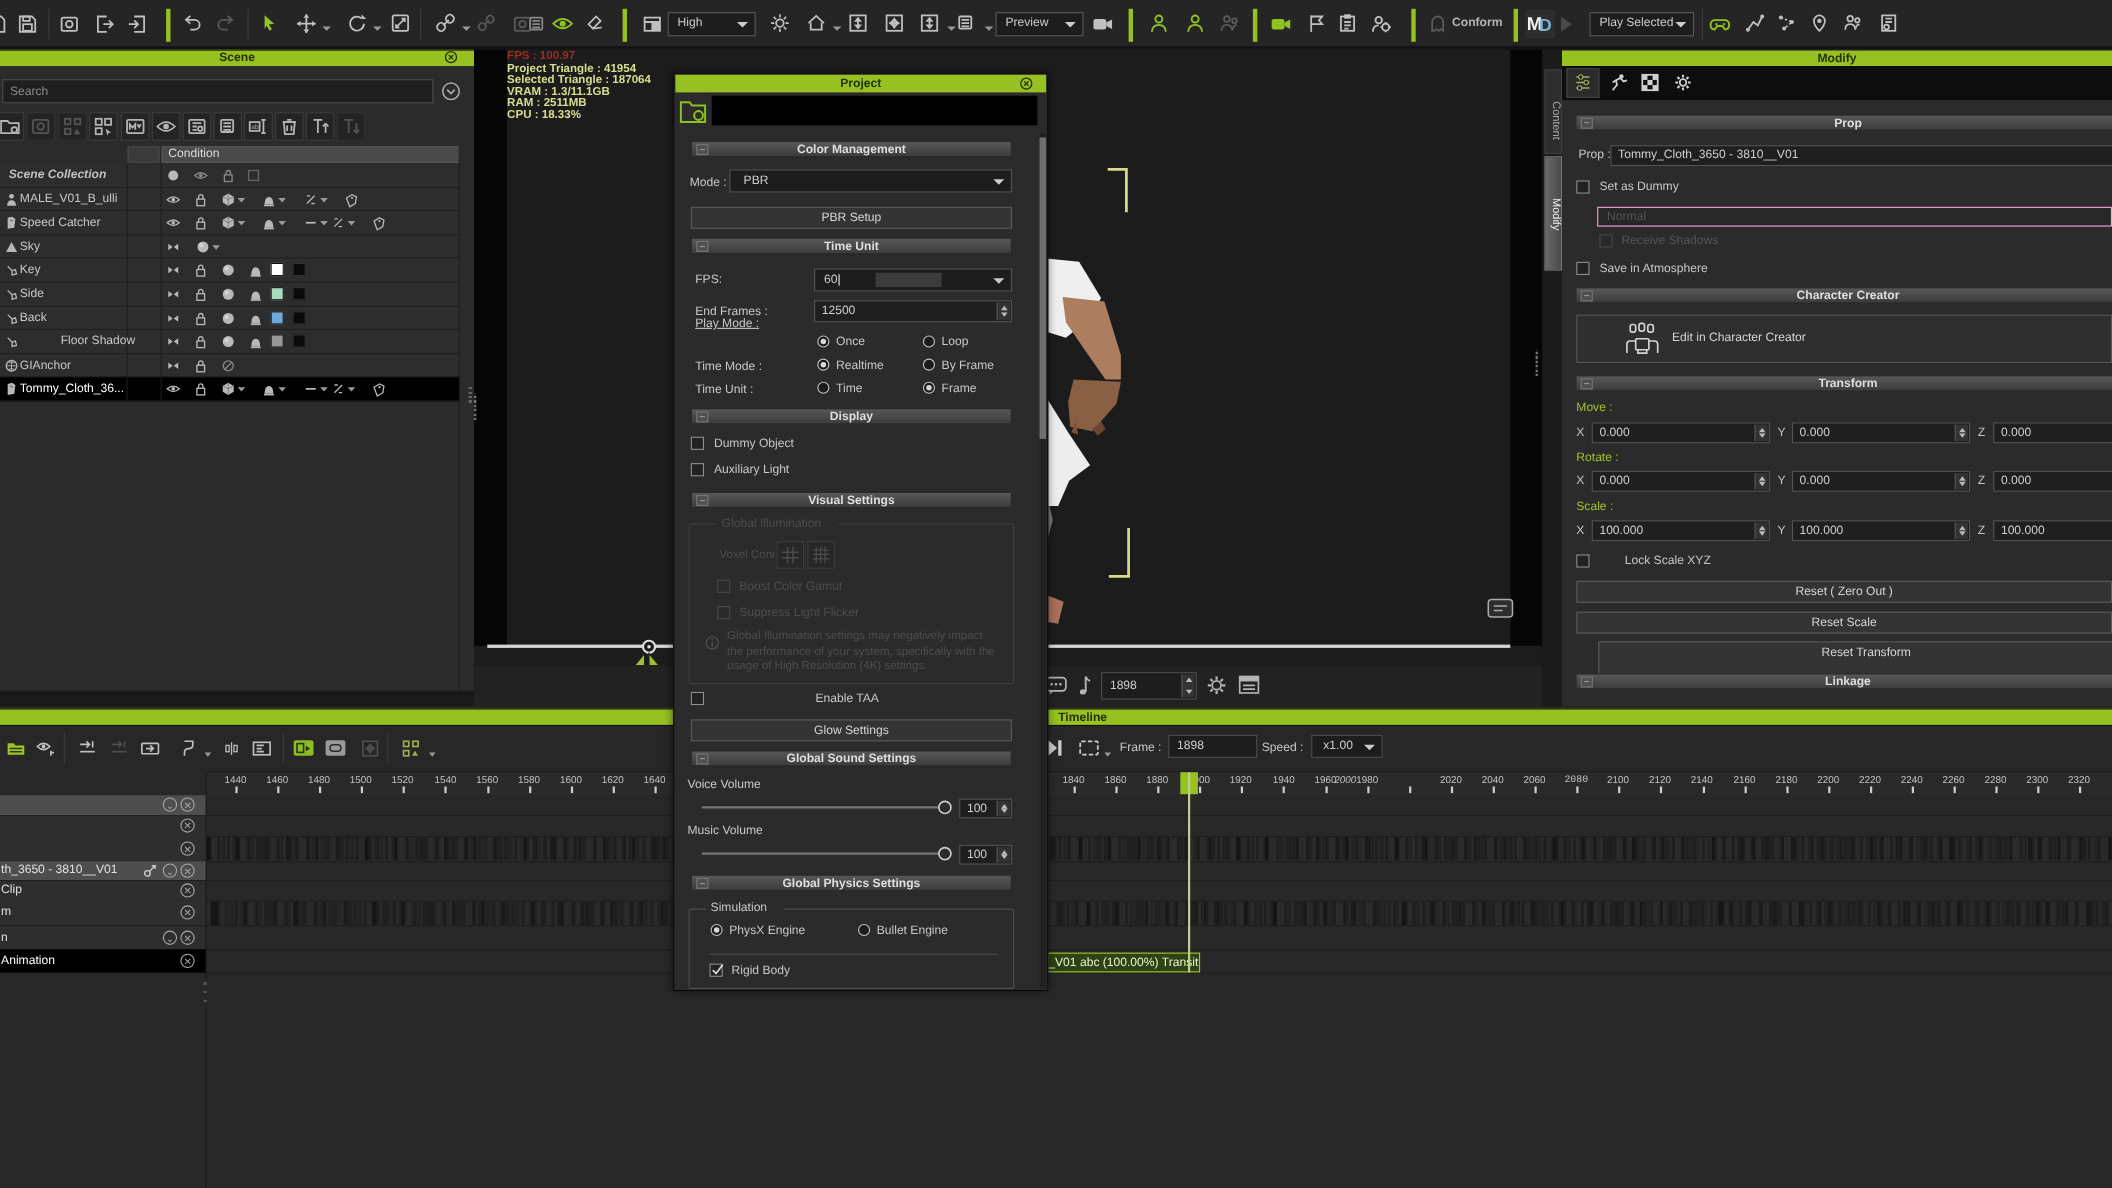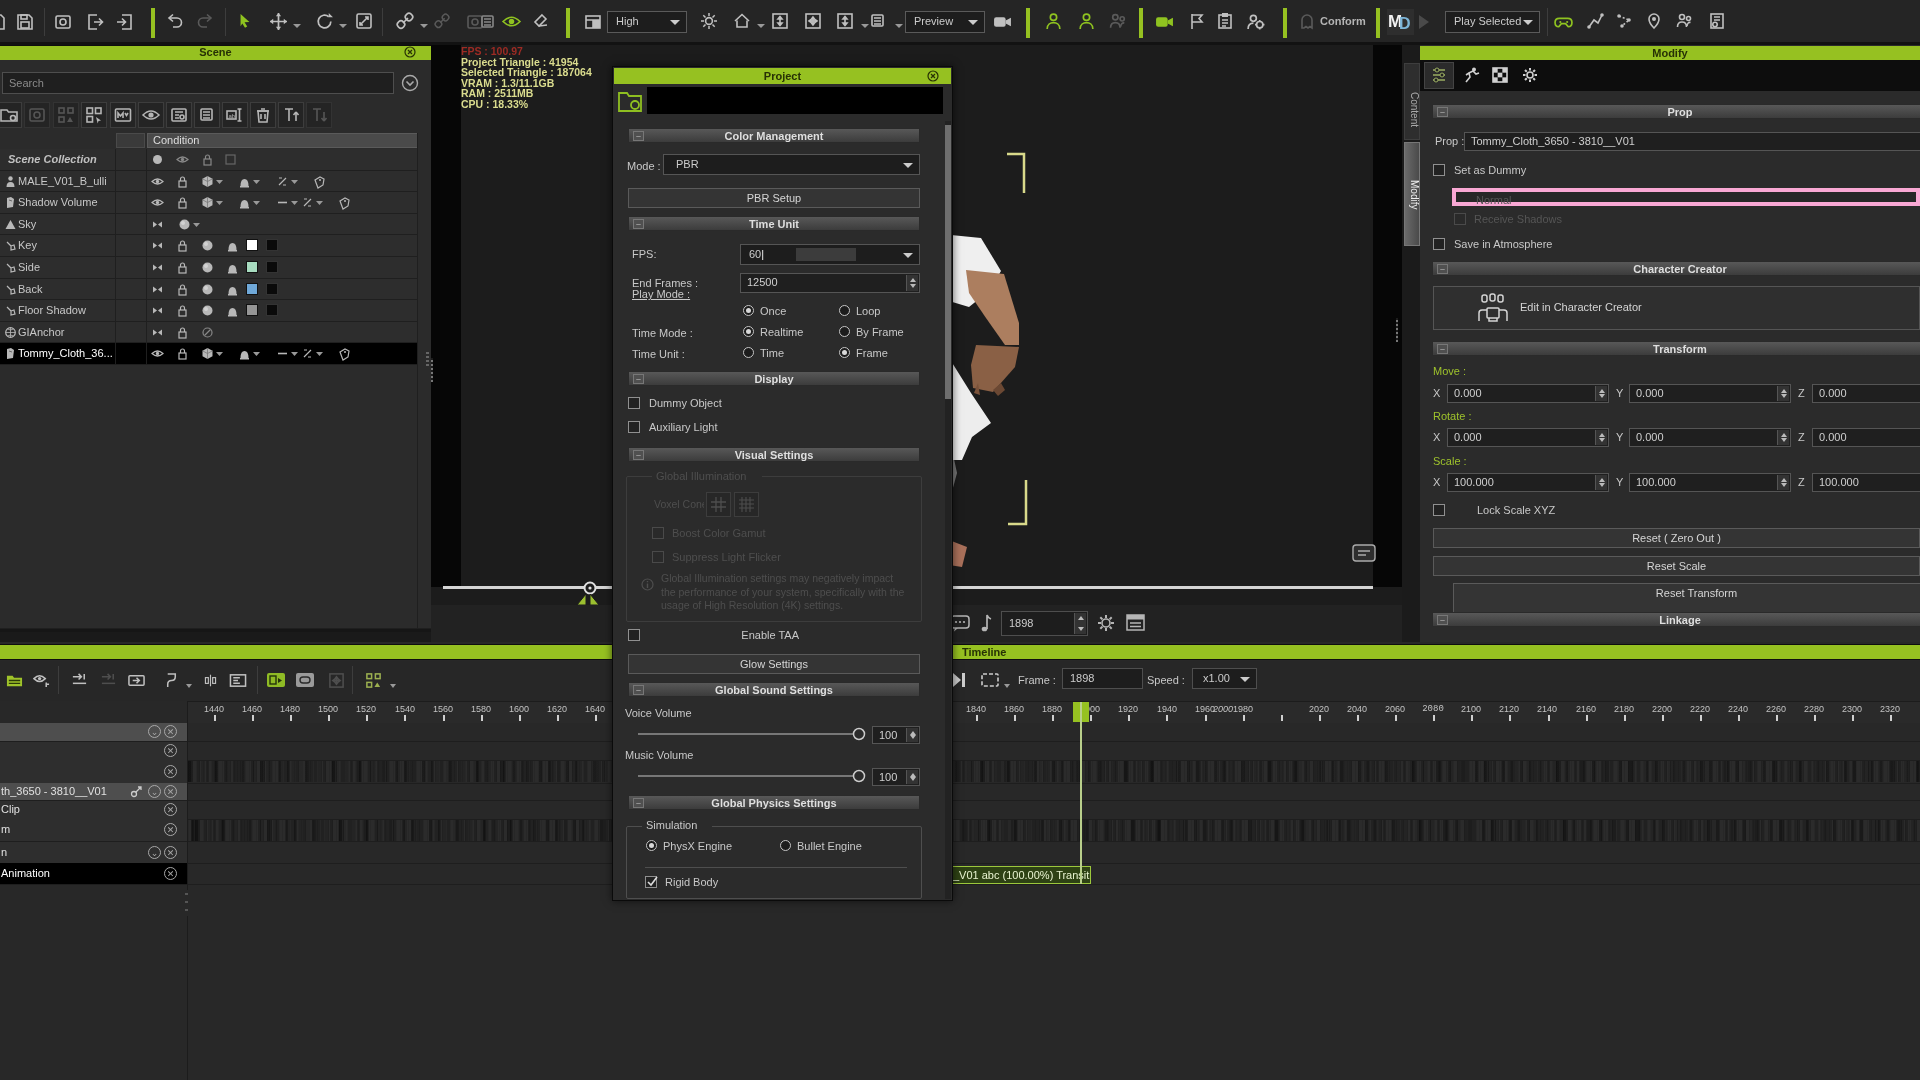--- a/index.html
+++ b/index.html
@@ -593,21 +593,21 @@
     <path d="M2 5l5-3 4 2-1 6-5 3z" stroke="#b8b8b8" fill="none" stroke-width="1.2"></path>
     <circle cx="7" cy="5" r="1" fill="#b8b8b8"></circle>
   </svg>
 <div style="position:absolute;left:0px;top:192px;width:418px;height:22px;background:#2d2d2d;border-bottom:1px solid #1f1f1f;"></div>
 <div style="position:absolute;left:115px;top:192px;width:1px;height:22px;background:#1f1f1f;"></div>
 <div style="position:absolute;left:146px;top:192px;width:1px;height:22px;background:#1f1f1f;"></div>
 <svg style="left:4px;top:196px;" width="13" height="13" viewBox="0 0 13 13">
     <path d="M3 2l4-1 3 2-1 8-6 1z" fill="#b8b8b8"></path>
     <path d="M5 4l3 1" stroke="#666" stroke-width="1"></path>
   </svg>
-<div style="position:absolute;left:18px;top:196px;width:105px;height:13px;font-size:11px;white-space:nowrap;overflow:hidden;color:#c8c8c8;">Shadow Volume</div>
+<div style="position:absolute;left:18px;top:196px;width:105px;height:13px;font-size:11px;white-space:nowrap;overflow:hidden;color:#c8c8c8;">Speed Catcher</div>
 <svg style="left:151px;top:196px;" width="13" height="13" viewBox="0 0 13 13">
     <path d="M1 6.5q5.5-5 11 0q-5.5 5-11 0z" stroke="#b8b8b8" fill="none" stroke-width="1.2"></path>
     <circle cx="6.5" cy="6.5" r="1.7" fill="#b8b8b8"></circle>
   </svg>
 <svg style="left:176px;top:196px;" width="13" height="13" viewBox="0 0 13 13">
     <rect x="3" y="6" width="7" height="6" stroke="#b8b8b8" fill="none" stroke-width="1.2"></rect>
     <path d="M4.5 6V4a2 2 0 0 1 4 0v2" stroke="#b8b8b8" fill="none" stroke-width="1.2"></path>
   </svg>
 <svg style="left:201px;top:196px;" width="13" height="13" viewBox="0 0 13 13">
     <path d="M6.5 1l5 2.8v5.4l-5 2.8-5-2.8V3.8z" fill="#b8b8b8"></path>
@@ -727,21 +727,21 @@
     <rect x="2" y="11" width="9" height="1.5" fill="#b8b8b8"></rect>
   </svg>
 <div style="position:absolute;left:246px;top:283px;width:12px;height:12px;background:#6fa8d8;border:1px solid #111;"></div>
 <div style="position:absolute;left:266px;top:283px;width:12px;height:12px;background:#0a0a0a;border:1px solid #333;"></div>
 <div style="position:absolute;left:0px;top:300px;width:418px;height:22px;background:#2d2d2d;border-bottom:1px solid #1f1f1f;"></div>
 <div style="position:absolute;left:115px;top:300px;width:1px;height:22px;background:#1f1f1f;"></div>
 <div style="position:absolute;left:146px;top:300px;width:1px;height:22px;background:#1f1f1f;"></div>
 <svg style="left:4px;top:304px;" width="13" height="13" viewBox="0 0 13 13">
     <path d="M3 3l4 4M7 7l3-1 1 4-4 1z" stroke="#b8b8b8" fill="none" stroke-width="1.2"></path>
   </svg>
-<div style="position:absolute;left:18px;top:304px;width:105px;height:13px;font-size:11px;white-space:nowrap;overflow:hidden;color:#c8c8c8;">Floor Shadow</div>
+<div style="position:absolute;left:18px;top:304px;width:105px;height:13px;font-size:11px;white-space:nowrap;overflow:hidden;color:#c8c8c8;text-align:right;">Floor Shadow</div>
 <svg style="left:151px;top:304px;" width="13" height="13" viewBox="0 0 13 13">
     <path d="M2 3.5v6l4-3zM11 3.5v6l-4-3z" fill="#b8b8b8"></path>
   </svg>
 <svg style="left:176px;top:304px;" width="13" height="13" viewBox="0 0 13 13">
     <rect x="3" y="6" width="7" height="6" stroke="#b8b8b8" fill="none" stroke-width="1.2"></rect>
     <path d="M4.5 6V4a2 2 0 0 1 4 0v2" stroke="#b8b8b8" fill="none" stroke-width="1.2"></path>
   </svg>
 <svg style="left:201px;top:304px;" width="13" height="13" viewBox="0 0 13 13">
     <circle cx="6.5" cy="6.5" r="5" fill="#b8b8b8"></circle>
     <circle cx="5" cy="5" r="2" fill="#ddd" opacity=".7"></circle>
@@ -914,21 +914,21 @@
     <circle cx="9" cy="9" r="3" stroke="#d0d0d0" fill="none" stroke-width="1.6"></circle>
     <g stroke="#d0d0d0" stroke-width="2">
       <path d="M9 2v2.5M9 13.5V16M2 9h2.5M13.5 9H16M4 4l1.8 1.8M12.2 12.2L14 14M14 4l-1.8 1.8M5.8 12.2L4 14"></path>
     </g>
   </svg>
 <div class="bar" style="position:absolute;left:1432px;top:104px;width:496px;height:15px;"><span class="mm">–</span>Prop</div>
 <div class="lbl" style="position:absolute;left:1435px;top:135px;width:40px;height:13px;">Prop :</div>
 <div class="fld" style="position:absolute;left:1464px;top:132px;width:464px;height:19px;">Tommy_Cloth_3650 - 3810__V01</div>
 <div class="cb" style="position:absolute;left:1433px;top:164px;width:12px;height:12px;"></div>
 <div class="lbl" style="position:absolute;left:1454px;top:164px;width:150px;height:13px;">Set as Dummy</div>
-<div style="position:absolute;left:1452px;top:188px;width:468px;height:18px;background:#272727;border:4px solid #f9a8d4;color:#555;line-height:16px;padding-left:20px;">Normal</div>
+<div style="position:absolute;left:1452px;top:188px;width:468px;height:18px;background:#272727;border:1px solid #f9a8d4;color:#555;line-height:16px;padding-left:8px;">Normal</div>
 <div class="cbd" style="position:absolute;left:1454px;top:213px;width:12px;height:12px;"></div>
 <div class="lbl" style="position:absolute;left:1474px;top:213px;width:150px;height:13px;color:#555;">Receive Shadows</div>
 <div class="cb" style="position:absolute;left:1433px;top:238px;width:12px;height:12px;"></div>
 <div class="lbl" style="position:absolute;left:1454px;top:238px;width:150px;height:13px;">Save in Atmosphere</div>
 <div class="bar" style="position:absolute;left:1432px;top:261px;width:496px;height:15px;"><span class="mm">–</span>Character Creator</div>
 <div style="position:absolute;left:1433px;top:286px;width:487px;height:44px;background:#2f2f2f;border:1px solid #555;"></div>
 <svg style="left:1478px;top:294px;" width="30" height="28" viewBox="0 0 30 28">
 <g fill="none" stroke="#d5d5d5" stroke-width="1.5">
 <rect x="4" y="1" width="5" height="7" rx="2"></rect>
       <rect x="12" y="0" width="5" height="7" rx="2"></rect>

